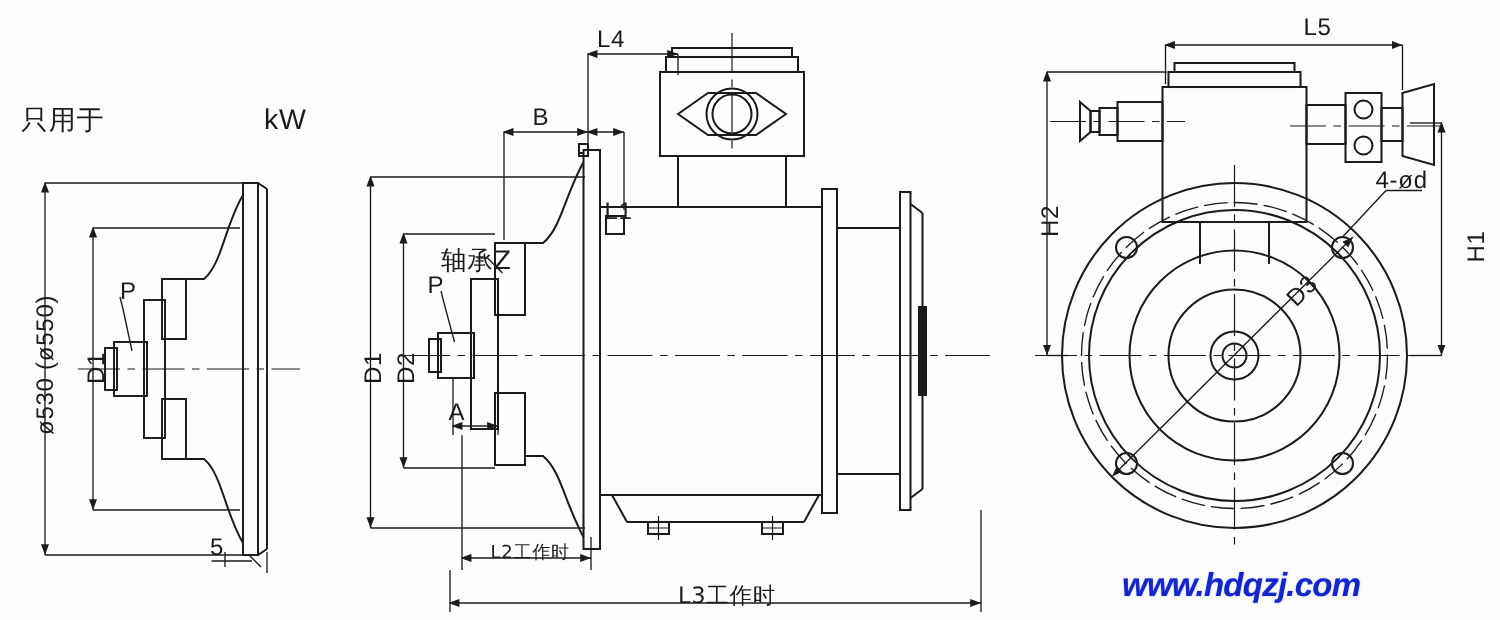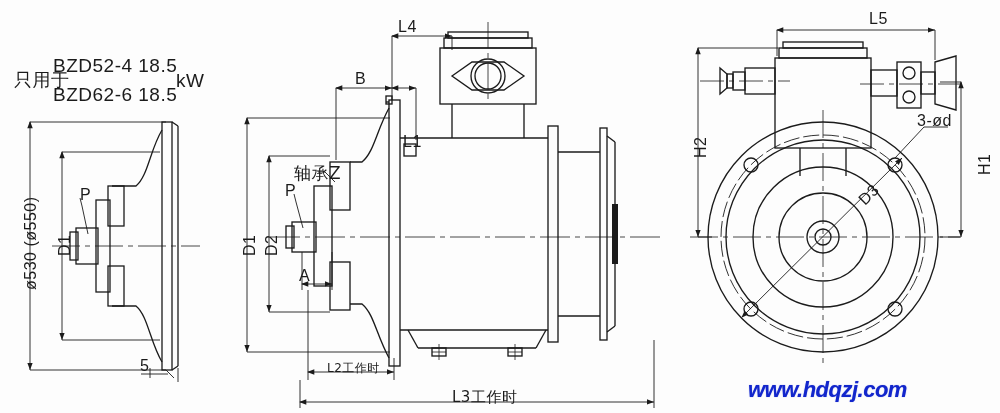--- a/index.html
+++ b/index.html
@@ -241,22 +241,20 @@
       <line x1="940" y1="237" x2="961" y2="237"></line>
 
       <line x1="742" y1="317" x2="902" y2="158" marker-start="url(#arS)" marker-end="url(#ar)"></line>
 
       <line x1="895" y1="158" x2="924" y2="127"></line>
       <line x1="924" y1="127" x2="948" y2="127"></line>
     </g>
   </svg>
 
   <div class="lbl big cn" style="left:14px;top:68px;">只用于</div>
-  <div class="lbl big" style="left:53px;top:55px;font-size:19px;">BZD52-4 18.5</div>
-  <div class="lbl big" style="left:53px;top:84px;font-size:19px;">BZD62-6 18.5</div>
   <div class="lbl big" style="left:176px;top:70px;font-size:19px;">kW</div>
 
   <div class="lbl dim rot90" style="left:22px;top:290px;">ø530 (ø550)</div>
   <div class="lbl dim rot90" style="left:56px;top:256px;">D1</div>
   <div class="lbl dim" style="left:80px;top:186px;">P</div>
   <div class="lbl dim" style="left:140px;top:357px;">5</div>
 
   <div class="lbl dim" style="left:398px;top:18px;">L4</div>
   <div class="lbl dim" style="left:355px;top:70px;">B</div>
   <div class="lbl dim" style="left:403px;top:85px;margin-top:48px;">L1</div>
@@ -265,17 +263,17 @@
   <div class="lbl dim" style="left:299px;top:267px;">A</div>
   <div class="lbl dim" style="left:285px;top:182px;">P</div>
   <div class="lbl cn" style="left:294px;top:162px;">轴承Z</div>
   <div class="lbl cn" style="left:327px;top:360px;font-size:12px;">L2工作时</div>
   <div class="lbl cn" style="left:452px;top:388px;font-size:15px;">L3工作时</div>
 
   <div class="lbl dim" style="left:869px;top:10px;">L5</div>
   <div class="lbl dim rot90" style="left:692px;top:158px;">H2</div>
   <div class="lbl dim rot90" style="left:976px;top:175px;">H1</div>
   <div class="lbl dim" style="left:855px;top:196px;transform:rotate(-45deg);transform-origin:left top;">D3</div>
-  <div class="lbl dim" style="left:917px;top:112px;">3-ød</div>
+  <div class="lbl dim" style="left:917px;top:112px;">4-ød</div>
 
   <div class="watermark" style="left:748px;top:377px;">www.hdqzj.com</div>
 
 </div>
 
 </body></html>

